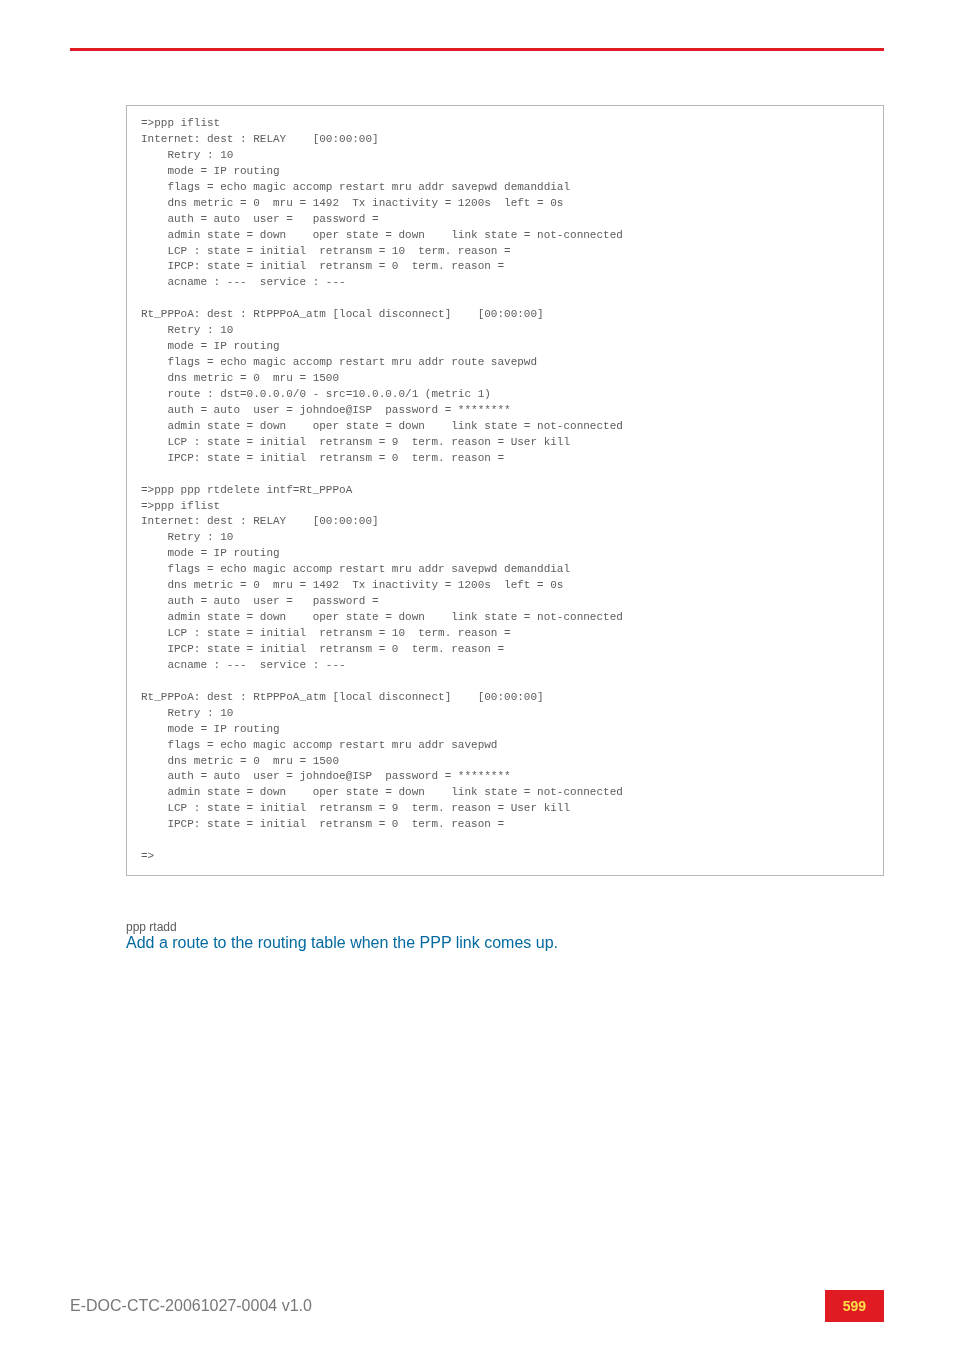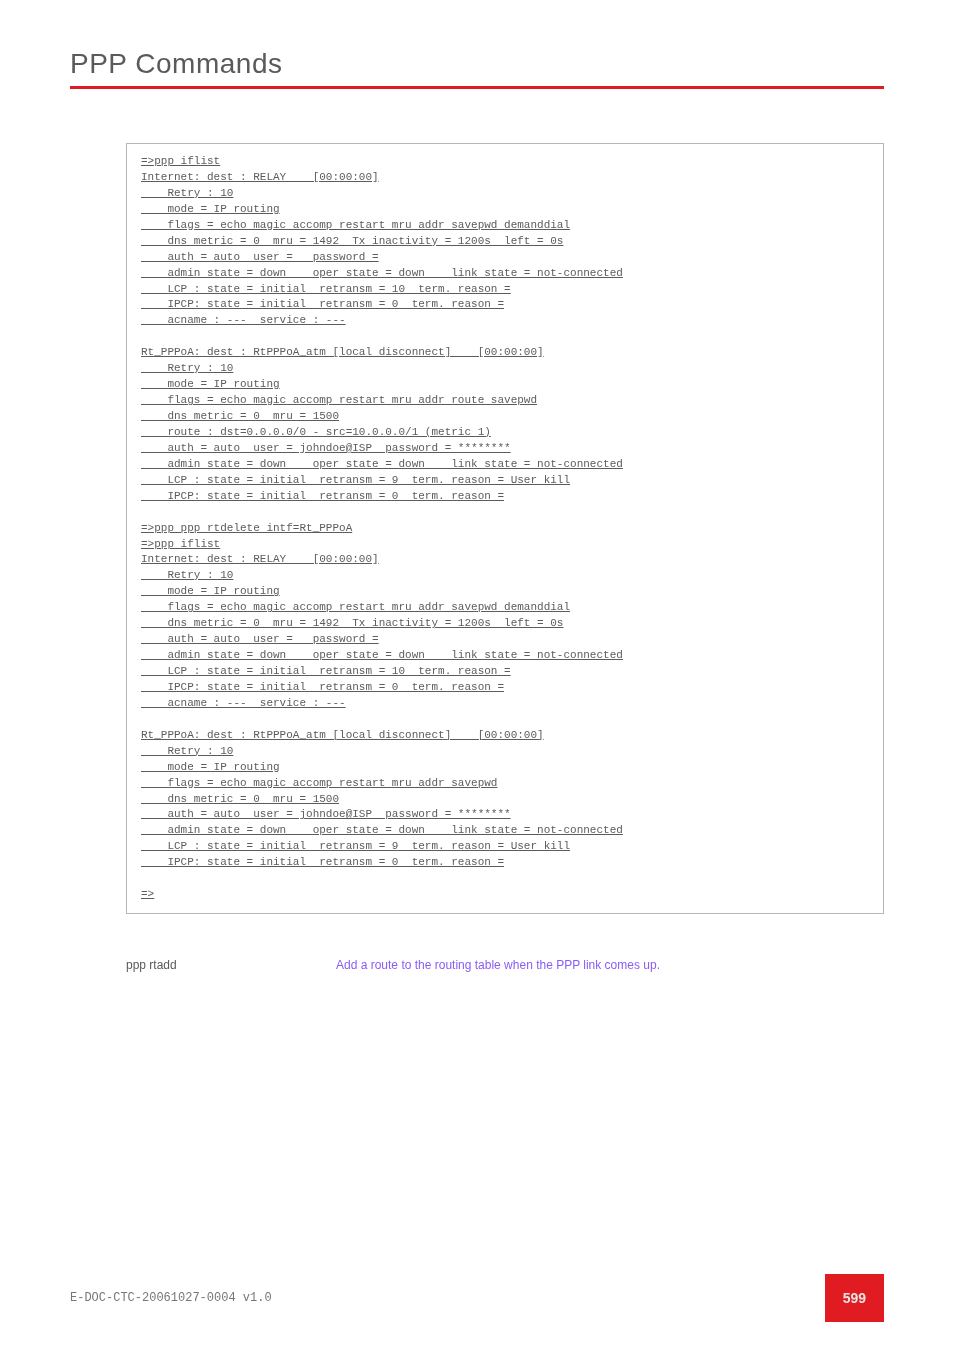--- a/index.html
+++ b/index.html
@@ -42,65 +42,63 @@
     margin-left: 56px;
     margin-right: 0;
     padding: 10px 14px 10px 14px;
     font-family: "Courier New", Courier, monospace;
     font-size: 11px;
     line-height: 1.45;
     color: #5c5c5c;
     white-space: pre;
     overflow: hidden;
     margin-bottom: 44px;
-    text-decoration: underline;
   }
   .related-row {
     display: flex;
     margin-left: 56px;
     margin-top: 10px;
+    flex-direction: column;
   }
   .related-cmd {
     width: 210px;
     font-size: 12px;
     color: #5a5a5a;
   }
   .related-desc {
-    font-size: 12px;
-    color: #8b5cf6;
+    font-size: 16px;
+    color: #0369a1;
   }
   .footer {
     position: absolute;
     bottom: 28px;
     left: 70px;
     right: 70px;
     display: flex;
     justify-content: space-between;
     align-items: center;
   }
   .doc-id {
-    font-size: 12px;
+    font-size: 16px;
     color: #777777;
-    font-family: Liberation Mono, monospace;
   }
   .page-num-box {
     background: #e11b22;
-    color: #e5e5e5;
+    color: #fde047;
     font-weight: 700;
     font-size: 14px;
-    padding: 16px 18px;
+    padding: 8px 18px;
     min-width: 58px;
     text-align: left;
   }
 </style>
 </head>
 <body>
 
 <div class="page">
-  <div class="chapter-title">PPP Commands</div>
   <div class="rule"></div>
 
 
   <pre class="code-block">=&gt;ppp iflist
 Internet: dest : RELAY    [00:00:00]
     Retry : 10
     mode = IP routing
     flags = echo magic accomp restart mru addr savepwd demanddial
     dns metric = 0  mru = 1492  Tx inactivity = 1200s  left = 0s
     auth = auto  user =   password =

